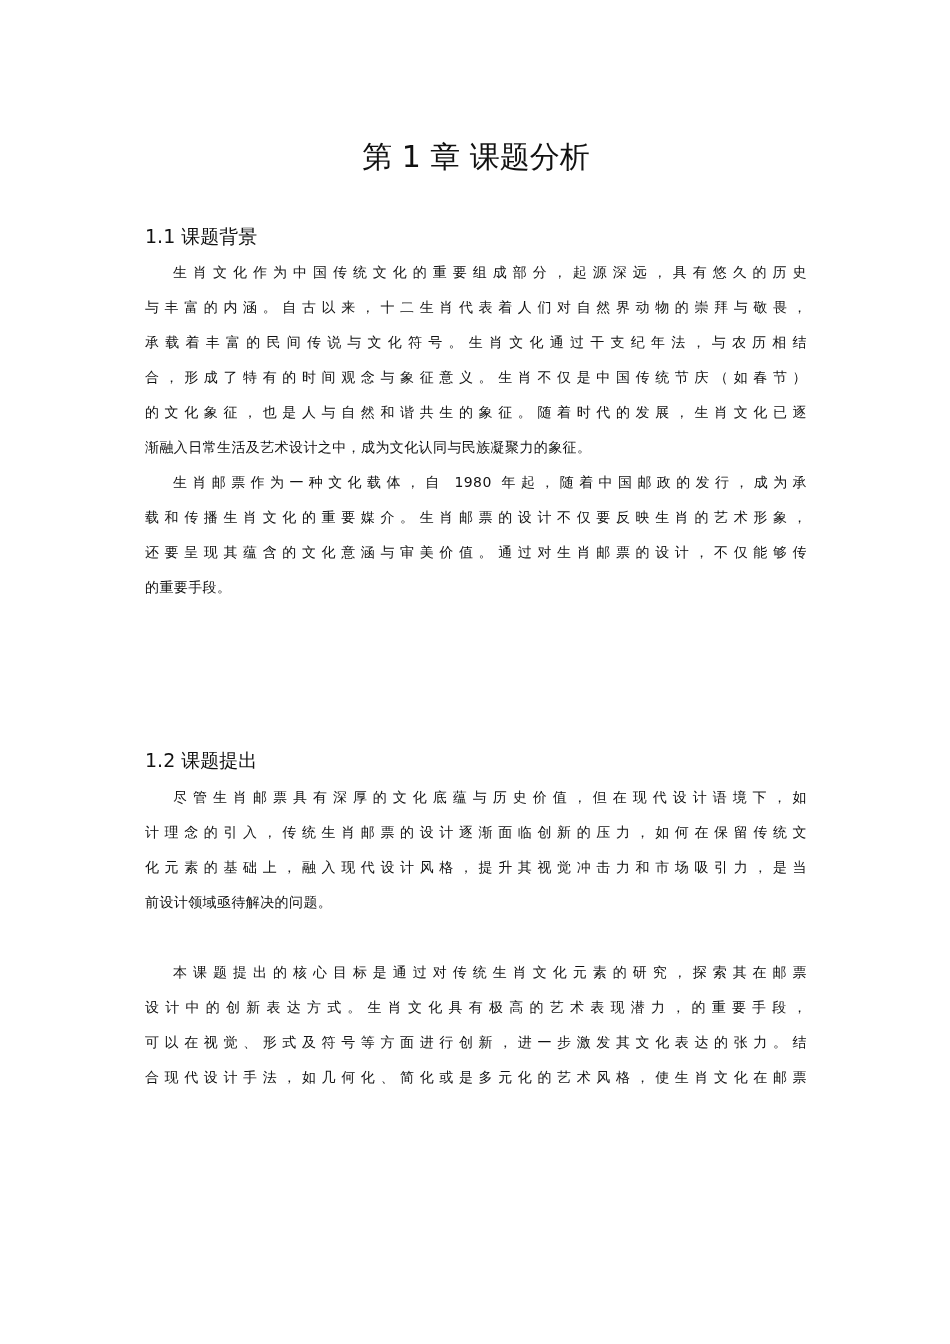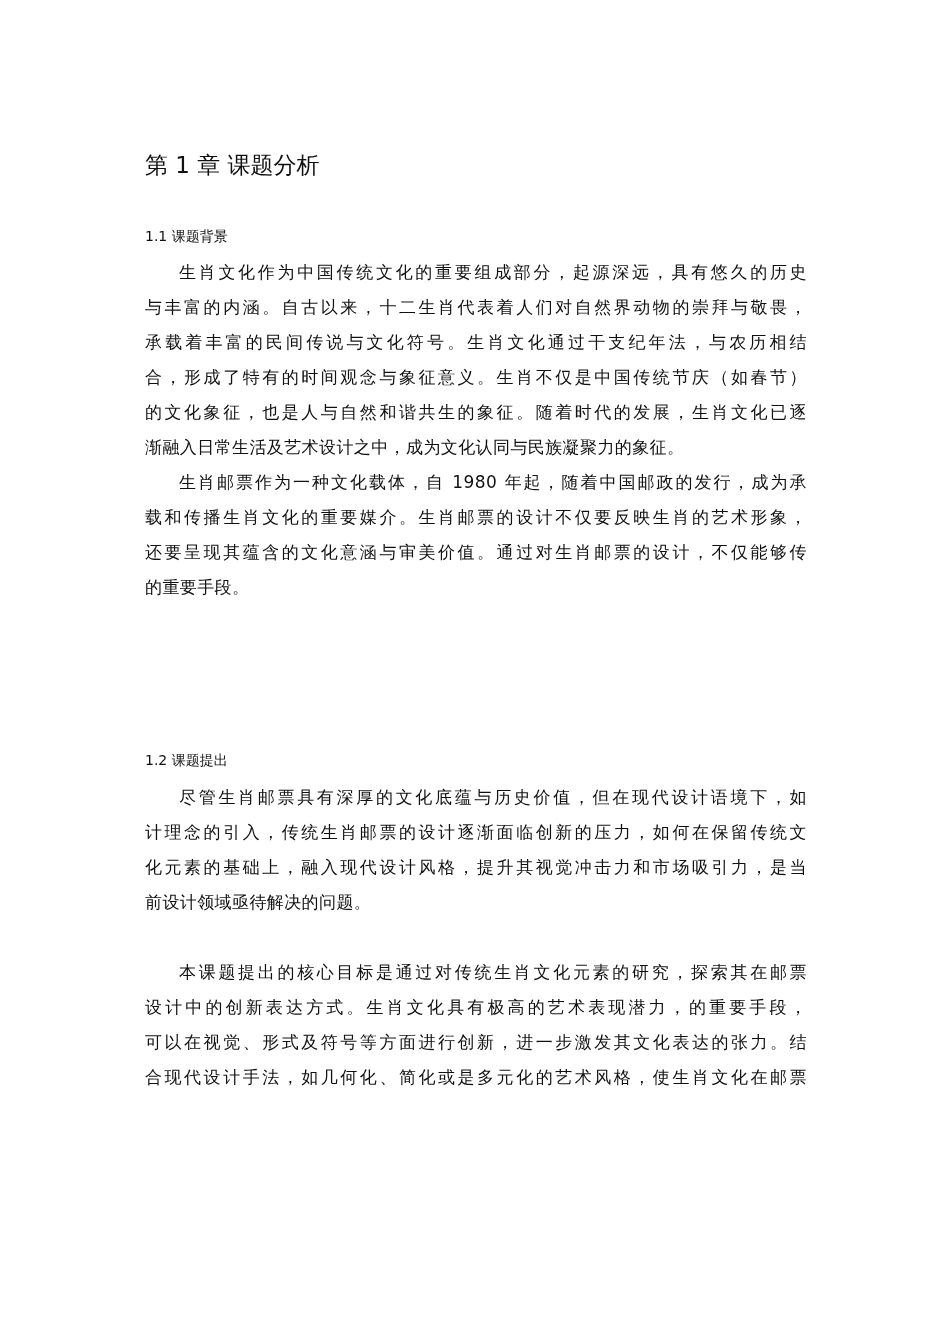--- a/index.html
+++ b/index.html
@@ -1,23 +1,23 @@
 <!DOCTYPE html>
 <html><head>
 <meta charset="utf-8">
 <style>
   html, body { margin: 0; padding: 0; background: #ffffff; }
   body { width: 950px; height: 1344px; position: relative; overflow: hidden;
          font-family: "DejaVu Sans", "Liberation Sans", sans-serif; color: #111; }
   .page { position: absolute; left: 145px; top: 0; width: 662px; }
-  .chapter-title { position: absolute; top: 148px; left: 0; width: 662px; text-align: left;
-                   font-size: 23px; line-height: 34px; margin: 0; font-weight: normal; }
-  .section-title { position: absolute; left: 0; font-size: 14px; line-height: 30px; margin: 0; font-weight: normal; }
+  .chapter-title { position: absolute; top: 140px; left: 0; width: 662px; text-align: center;
+                   font-size: 30px; line-height: 34px; margin: 0; font-weight: normal; }
+  .section-title { position: absolute; left: 0; font-size: 19px; line-height: 30px; margin: 0; font-weight: normal; }
   .para { position: absolute; left: 0; width: 662px; margin: 0;
-          font-size: 17px; line-height: 35px; text-indent: 2em;
+          font-size: 14px; line-height: 35px; text-indent: 2em;
           text-align: justify; text-justify: inter-character; letter-spacing: 0.4px; }
   .line { display: block; white-space: nowrap; text-align: justify; text-align-last: justify; }
   .line.last { text-align-last: left; }
 </style>
 </head>
 <body>
 
 <div class="page">
   <h1 class="chapter-title">第 1 章  课题分析</h1>
 

